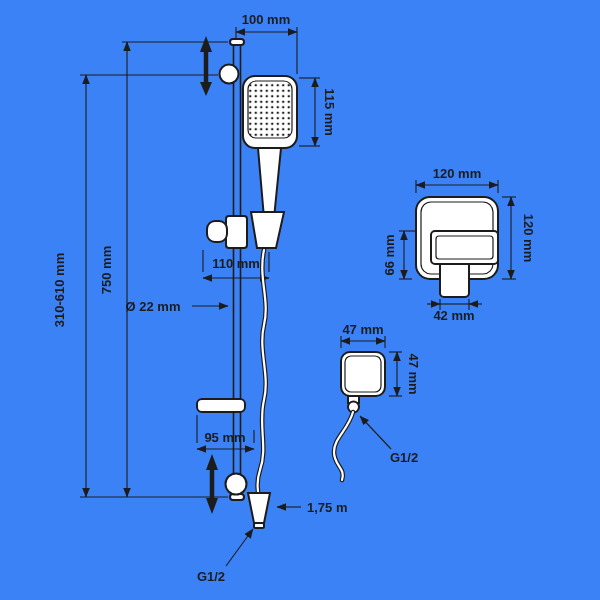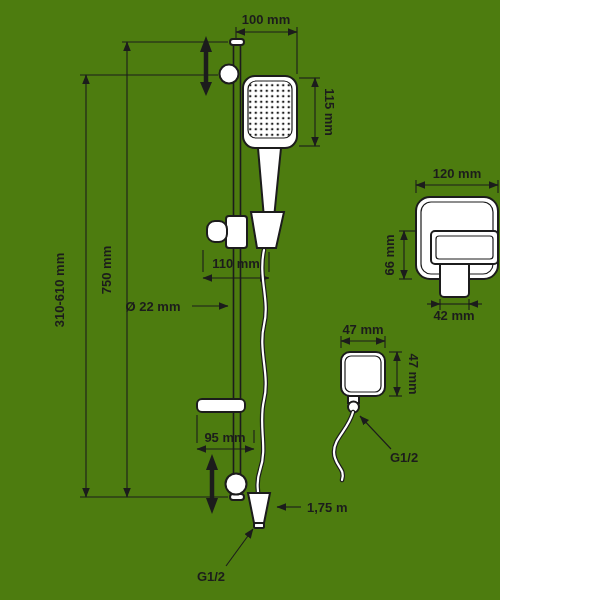--- a/index.html
+++ b/index.html
@@ -1,16 +1,16 @@
 <!DOCTYPE html>
 <html style="--line: #1c1c1c;"><head>
 <meta charset="utf-8">
 <style>
   html,body{margin:0;padding:0;background:#fff;}
-  .stage{width:500px;height:600px;background:#4d7c0f;position:relative;overflow:hidden;}
+  .stage{width:600px;height:600px;background:#3b82f6;position:relative;overflow:hidden;}
   svg{display:block;}
   :root{--line:#1c1c1c;}
   .part{stroke:var(--line);stroke-width:2;fill:#fff;}
   .part-thin{stroke:var(--line);stroke-width:1.2;fill:none;}
   .rail{stroke:var(--line);stroke-width:1.6;fill:none;}
   .dim{stroke:var(--line);stroke-width:1.1;fill:none;}
   .hose-outer{stroke:var(--line);stroke-width:4.6;fill:none;stroke-linecap:round;}
   .hose-inner{stroke:#fff;stroke-width:2.2;fill:none;stroke-linecap:round;}
   .solid{fill:var(--line);stroke:none;}
   .boldshaft{stroke:var(--line);stroke-width:4.5;}

